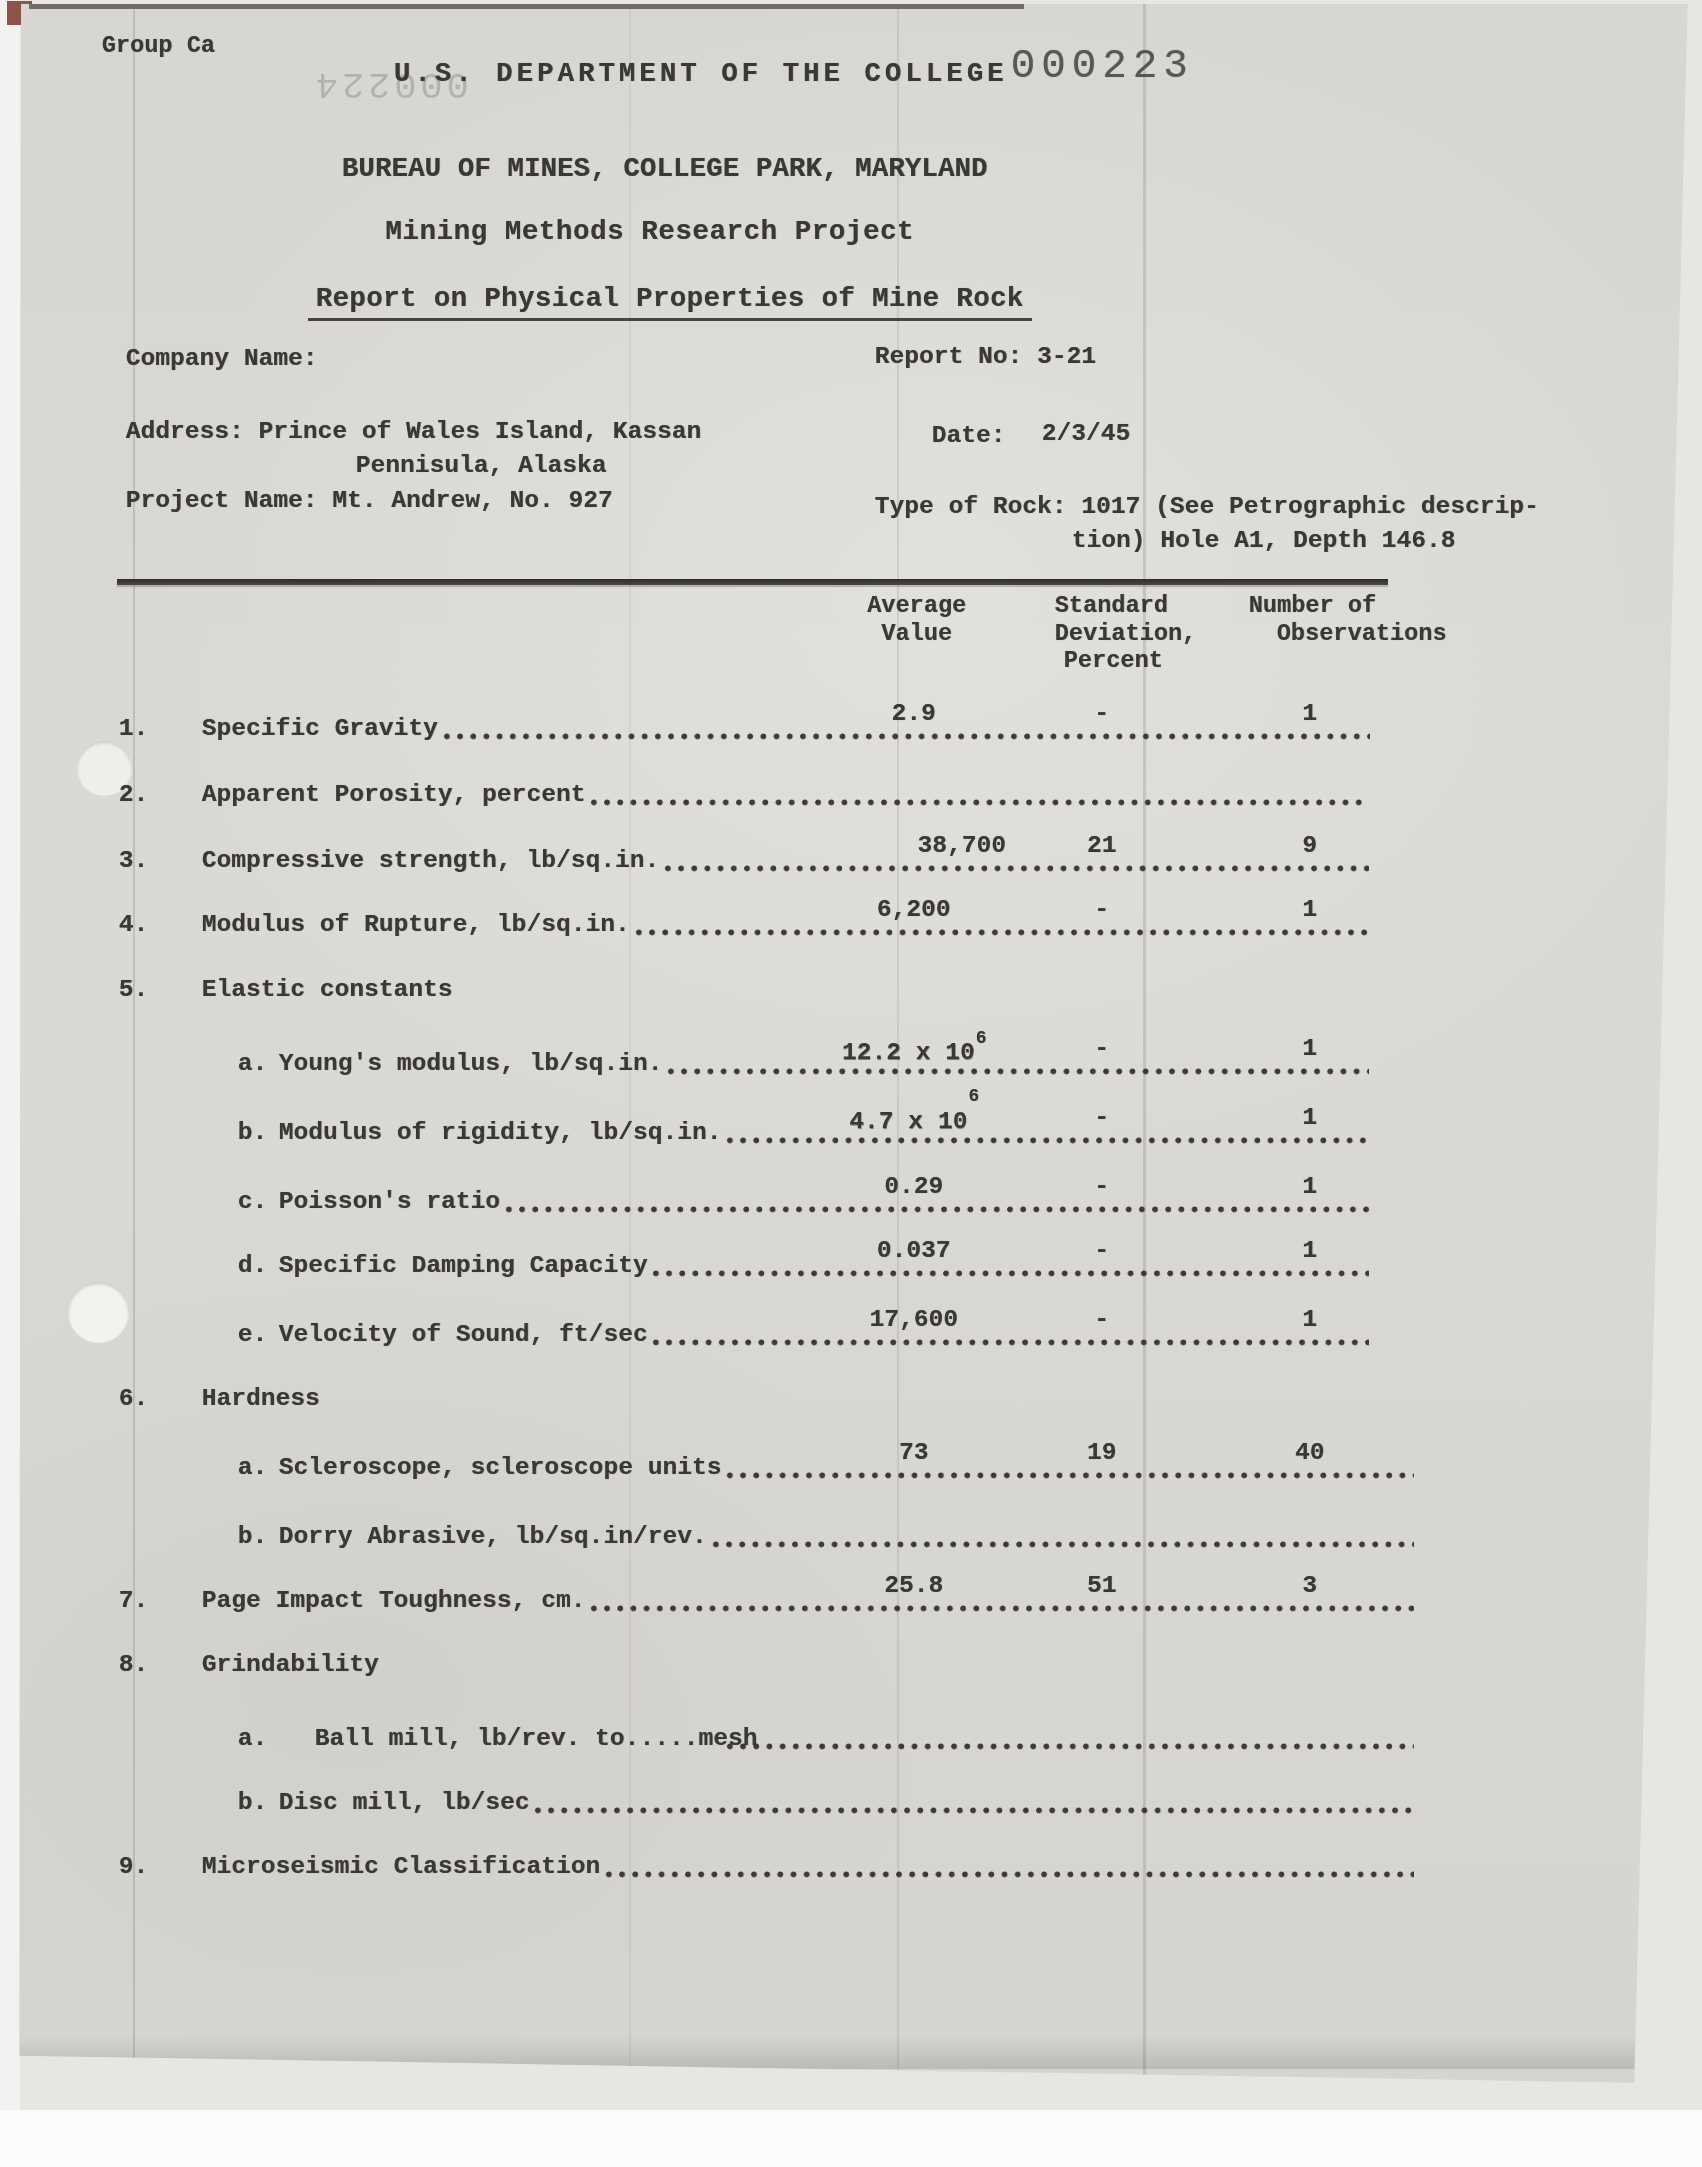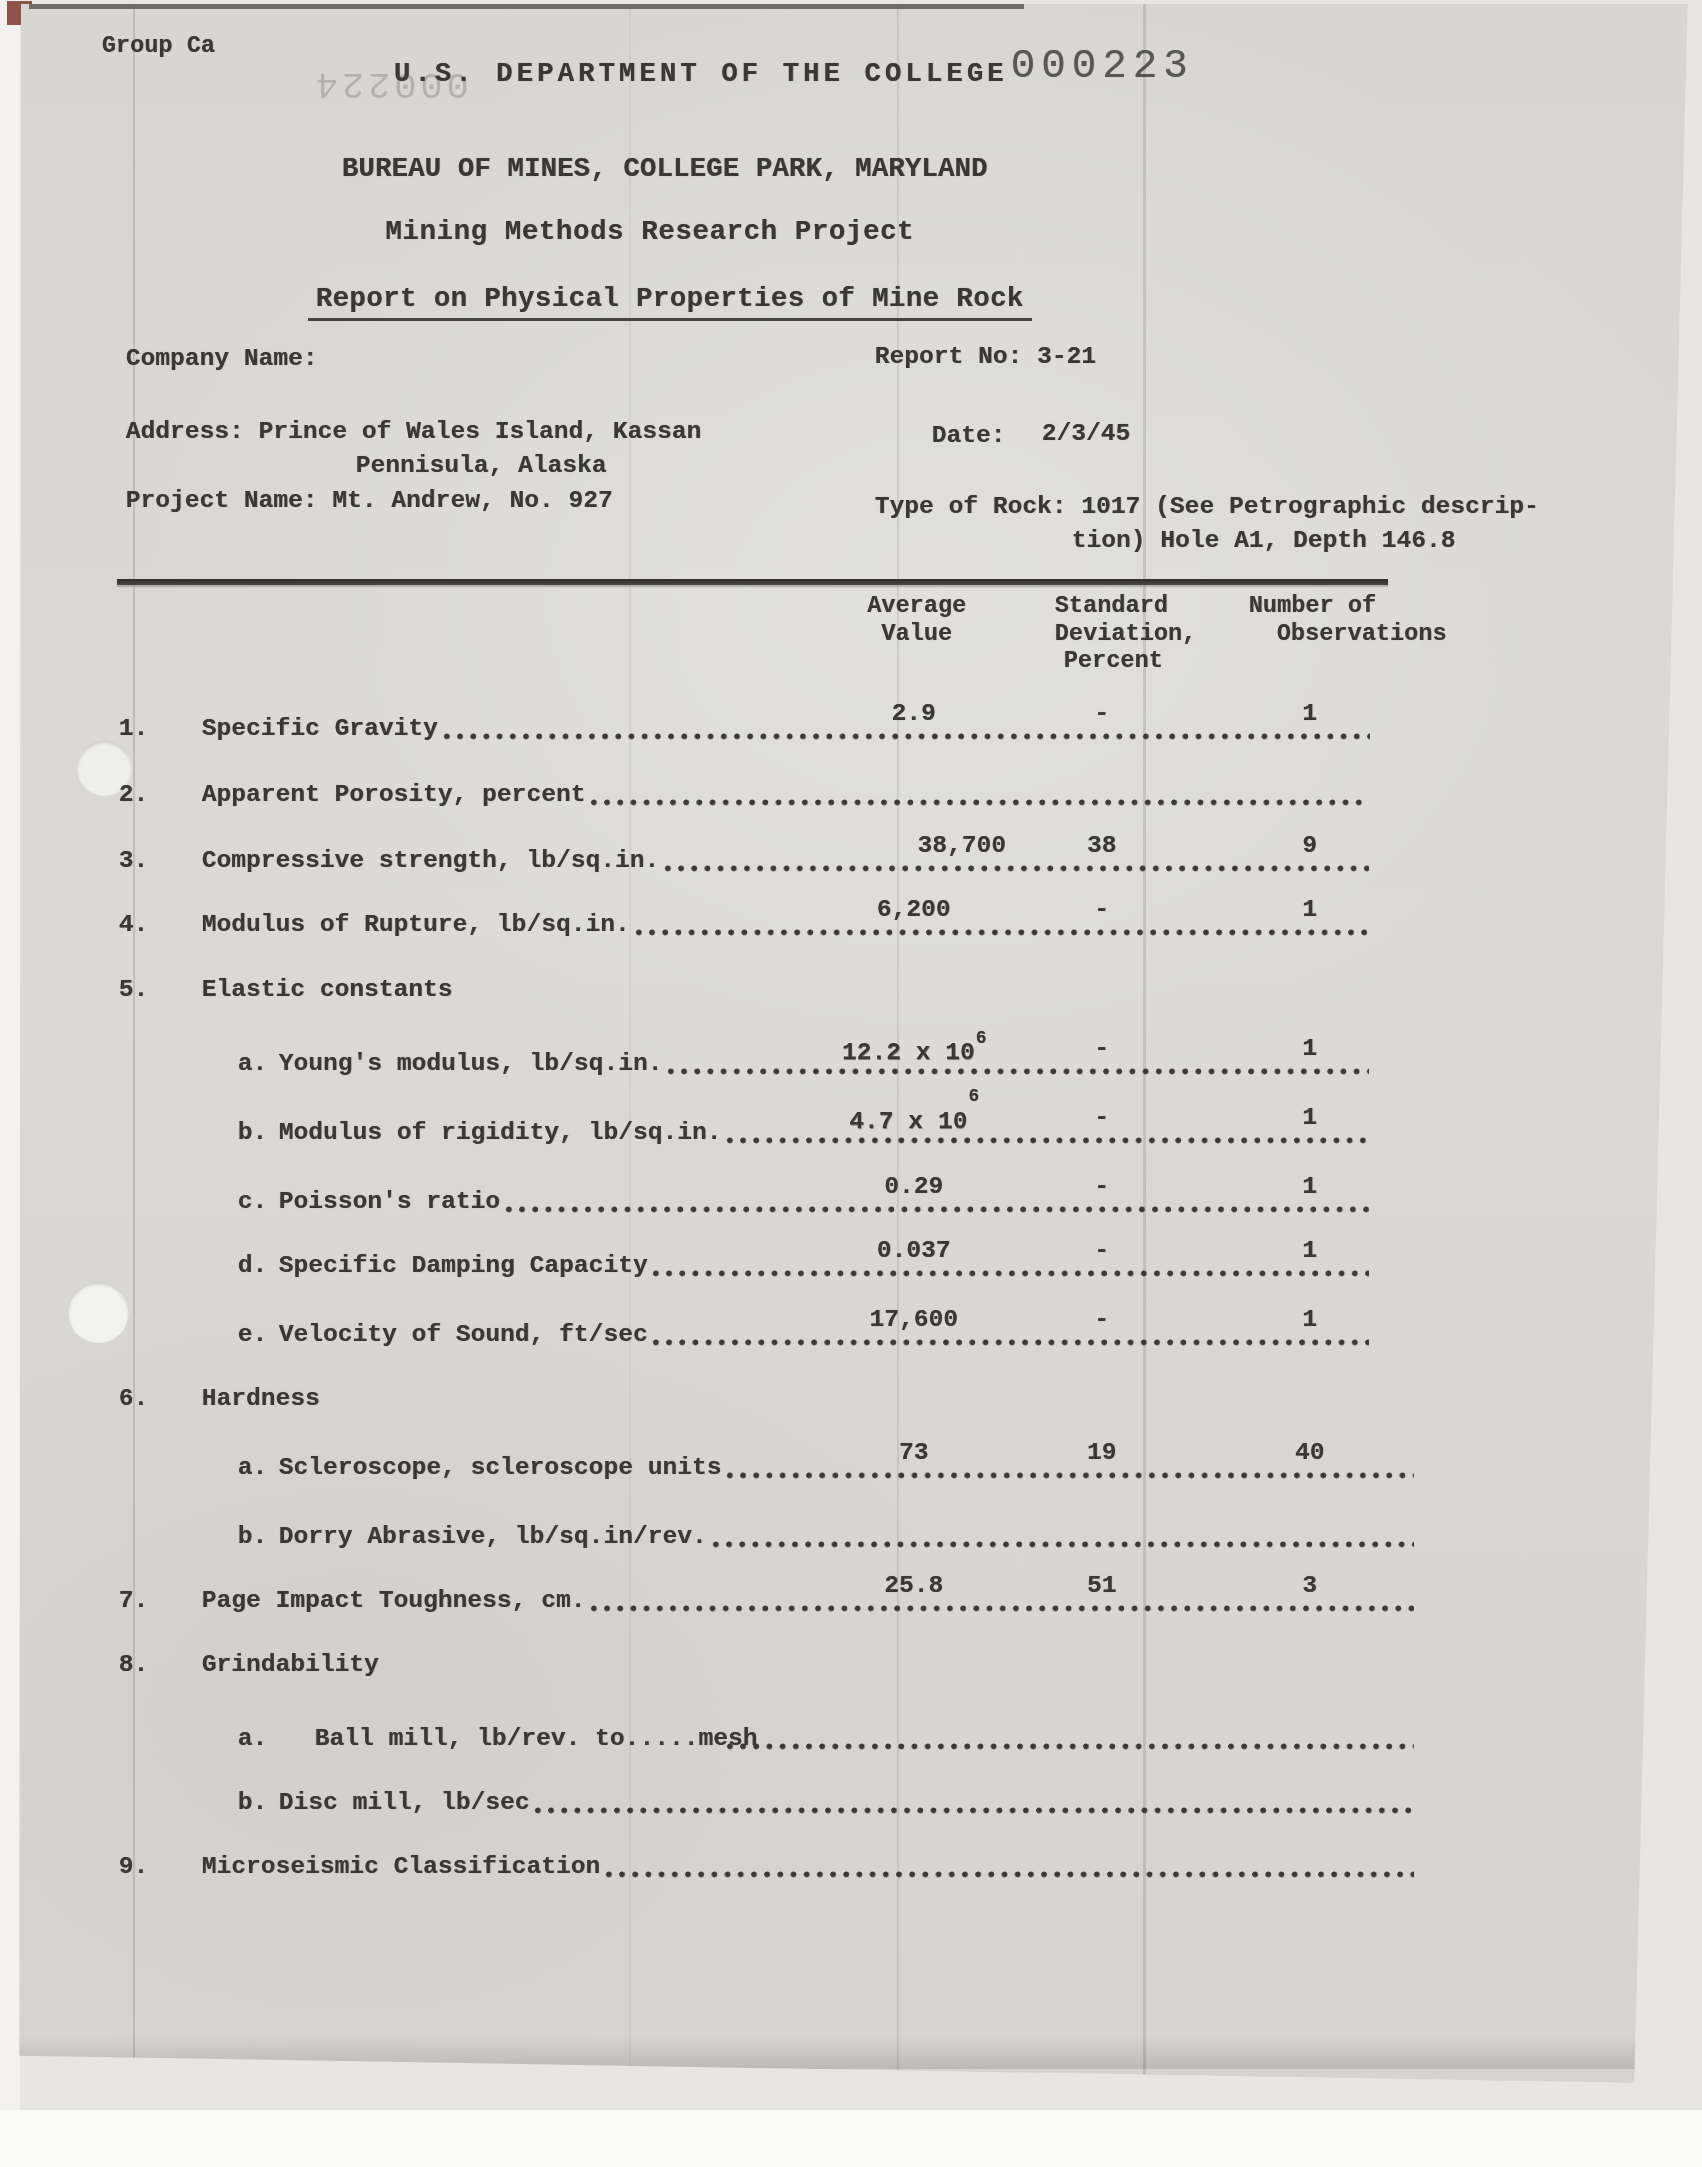--- a/index.html
+++ b/index.html
@@ -151,21 +151,21 @@
       <div class="trow" style="top: 777px;">
         <span class="rnum" style="left: 101px;">2.</span>
         <span class="rlabel" style="left: 184px;">Apparent Porosity, percent</span>
         <span class="leader-dots" style="left: 571px; width: 780px;"></span>
       </div>
       <div class="trow" style="top: 843px;">
         <span class="rnum" style="left: 101px;">3.</span>
         <span class="rlabel" style="left: 184px;">Compressive strength, lb/sq.in.</span>
         <span class="leader-dots" style="left: 645px; width: 706px;"></span>
         <span class="val" style="left: 944px;">38,700</span>
-        <span class="val" style="left: 1084px;">38</span>
+        <span class="val" style="left: 1084px;">21</span>
         <span class="val" style="left: 1292px;">9</span>
       </div>
       <div class="trow" style="top: 907px;">
         <span class="rnum" style="left: 101px;">4.</span>
         <span class="rlabel" style="left: 184px;">Modulus of Rupture, lb/sq.in.</span>
         <span class="leader-dots" style="left: 616px; width: 736px;"></span>
         <span class="val" style="left: 896px;">6,200</span>
         <span class="val" style="left: 1084px;">-</span>
         <span class="val" style="left: 1292px;">1</span>
       </div>

